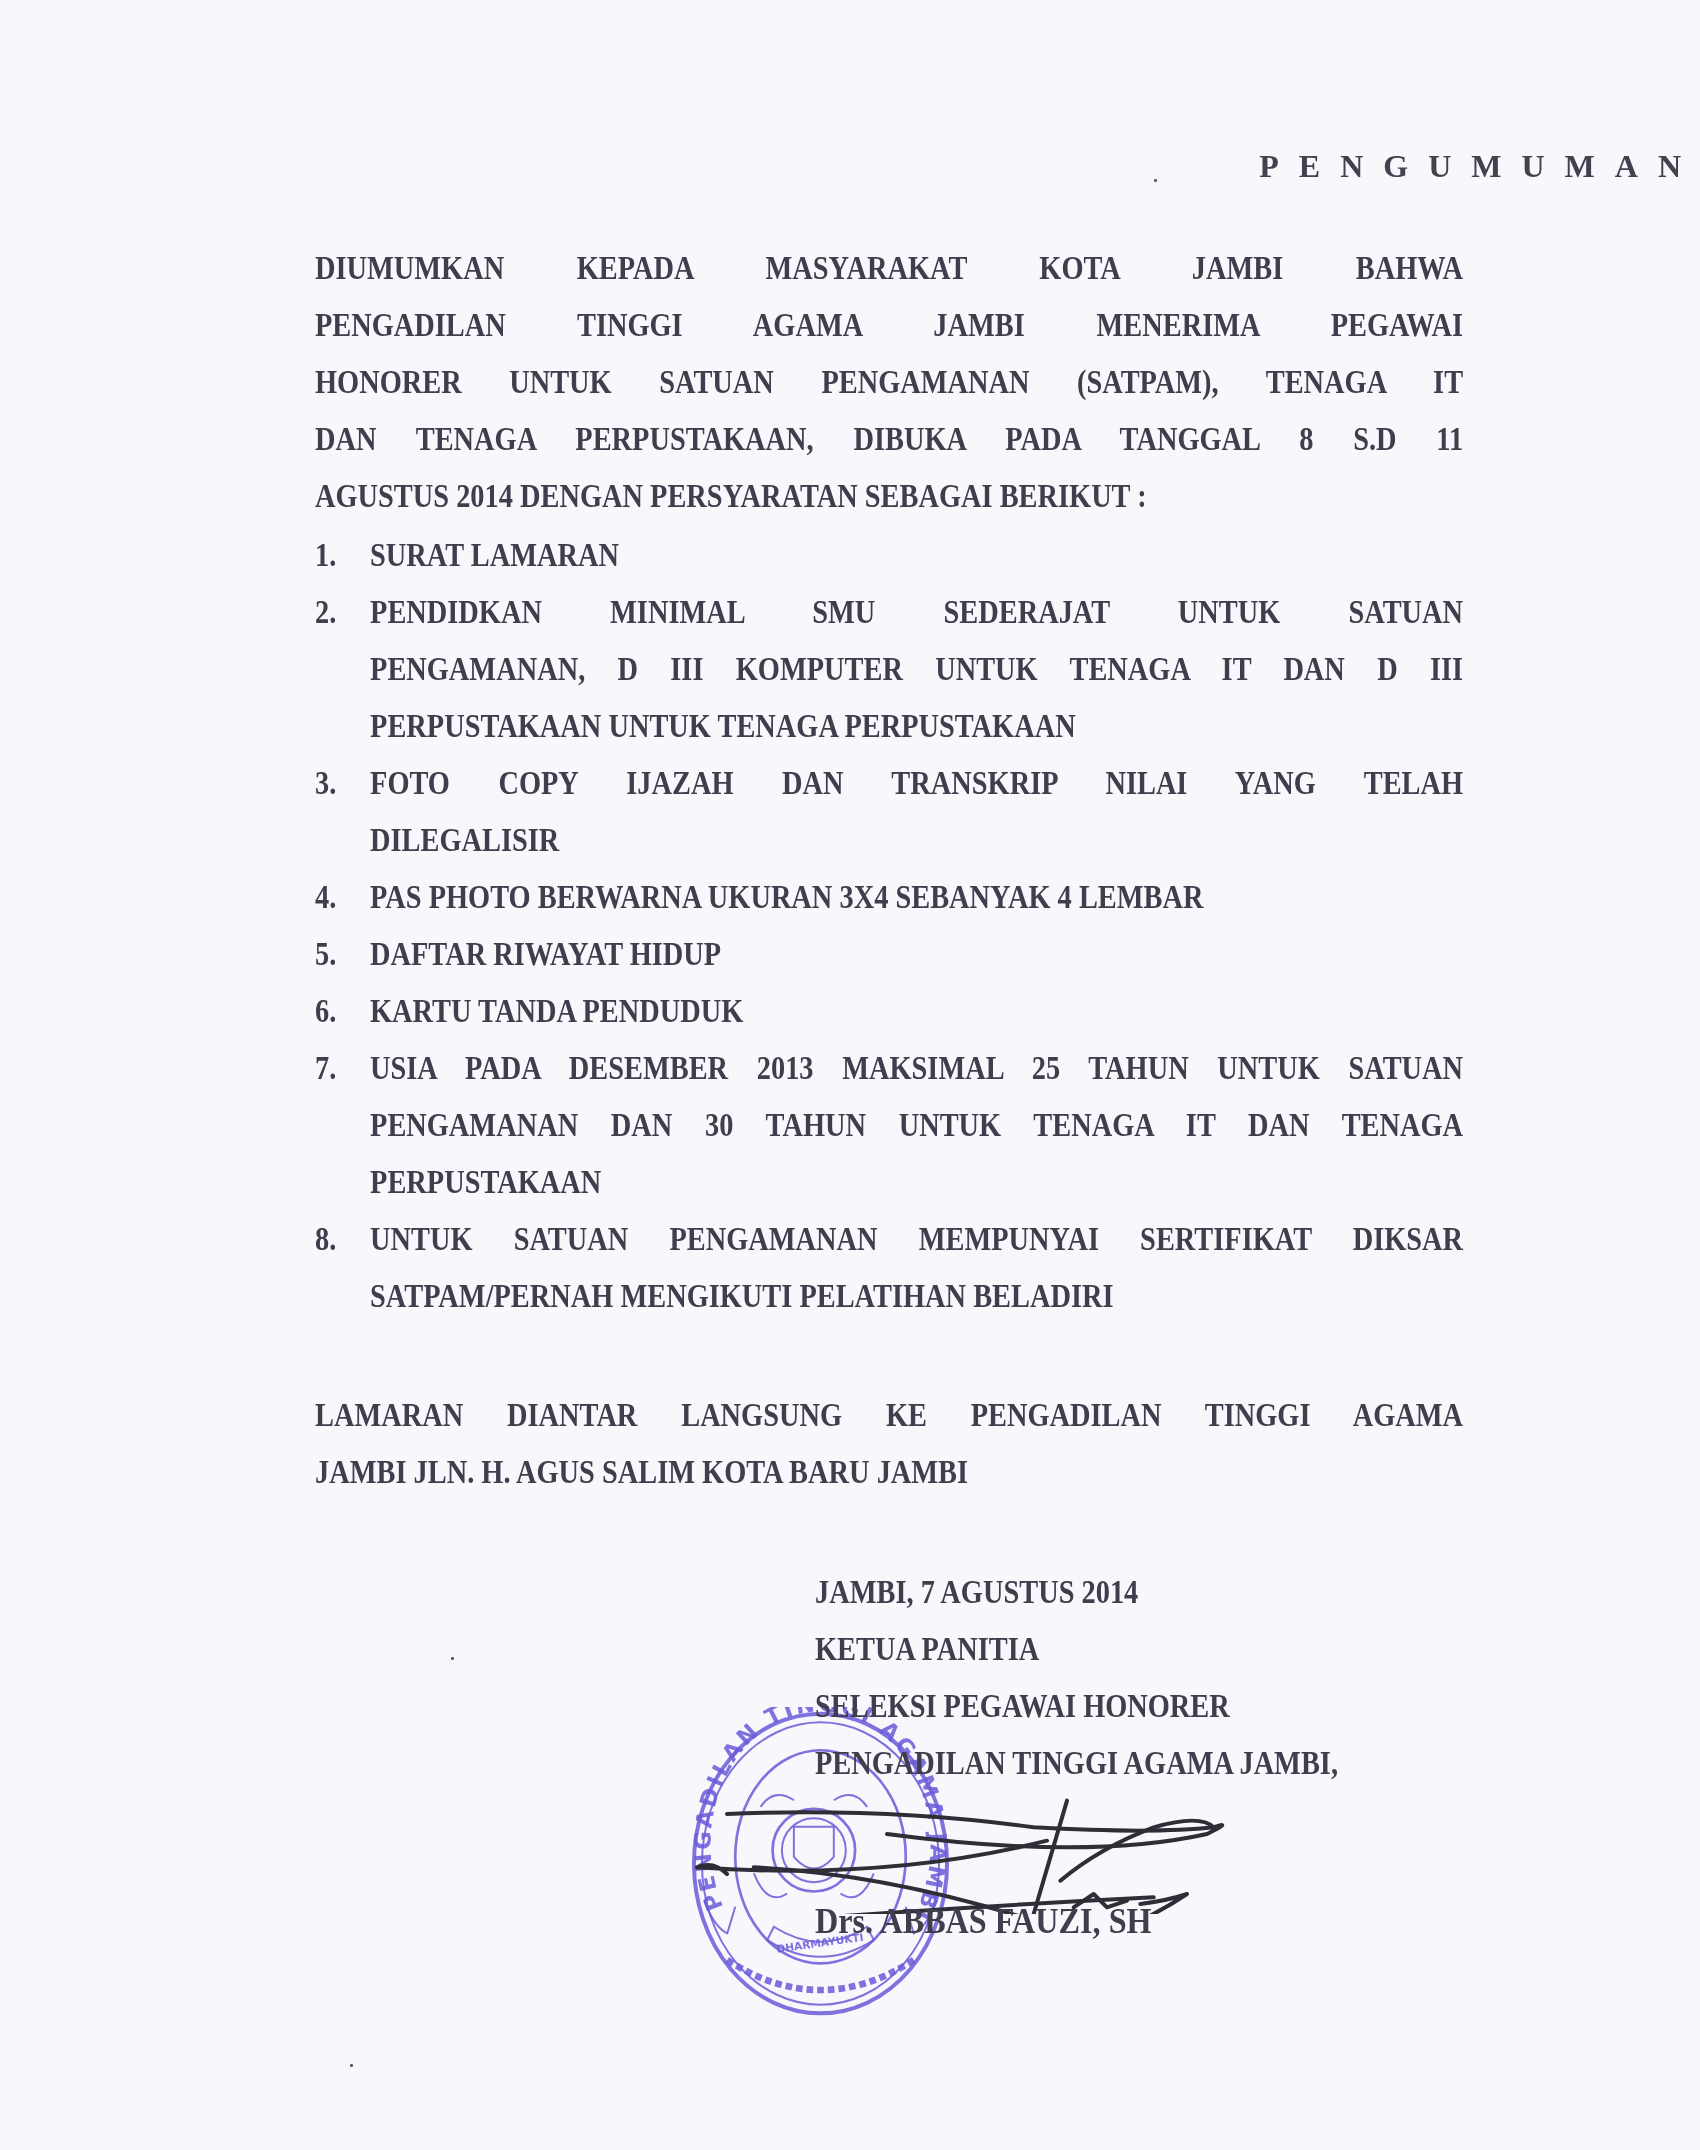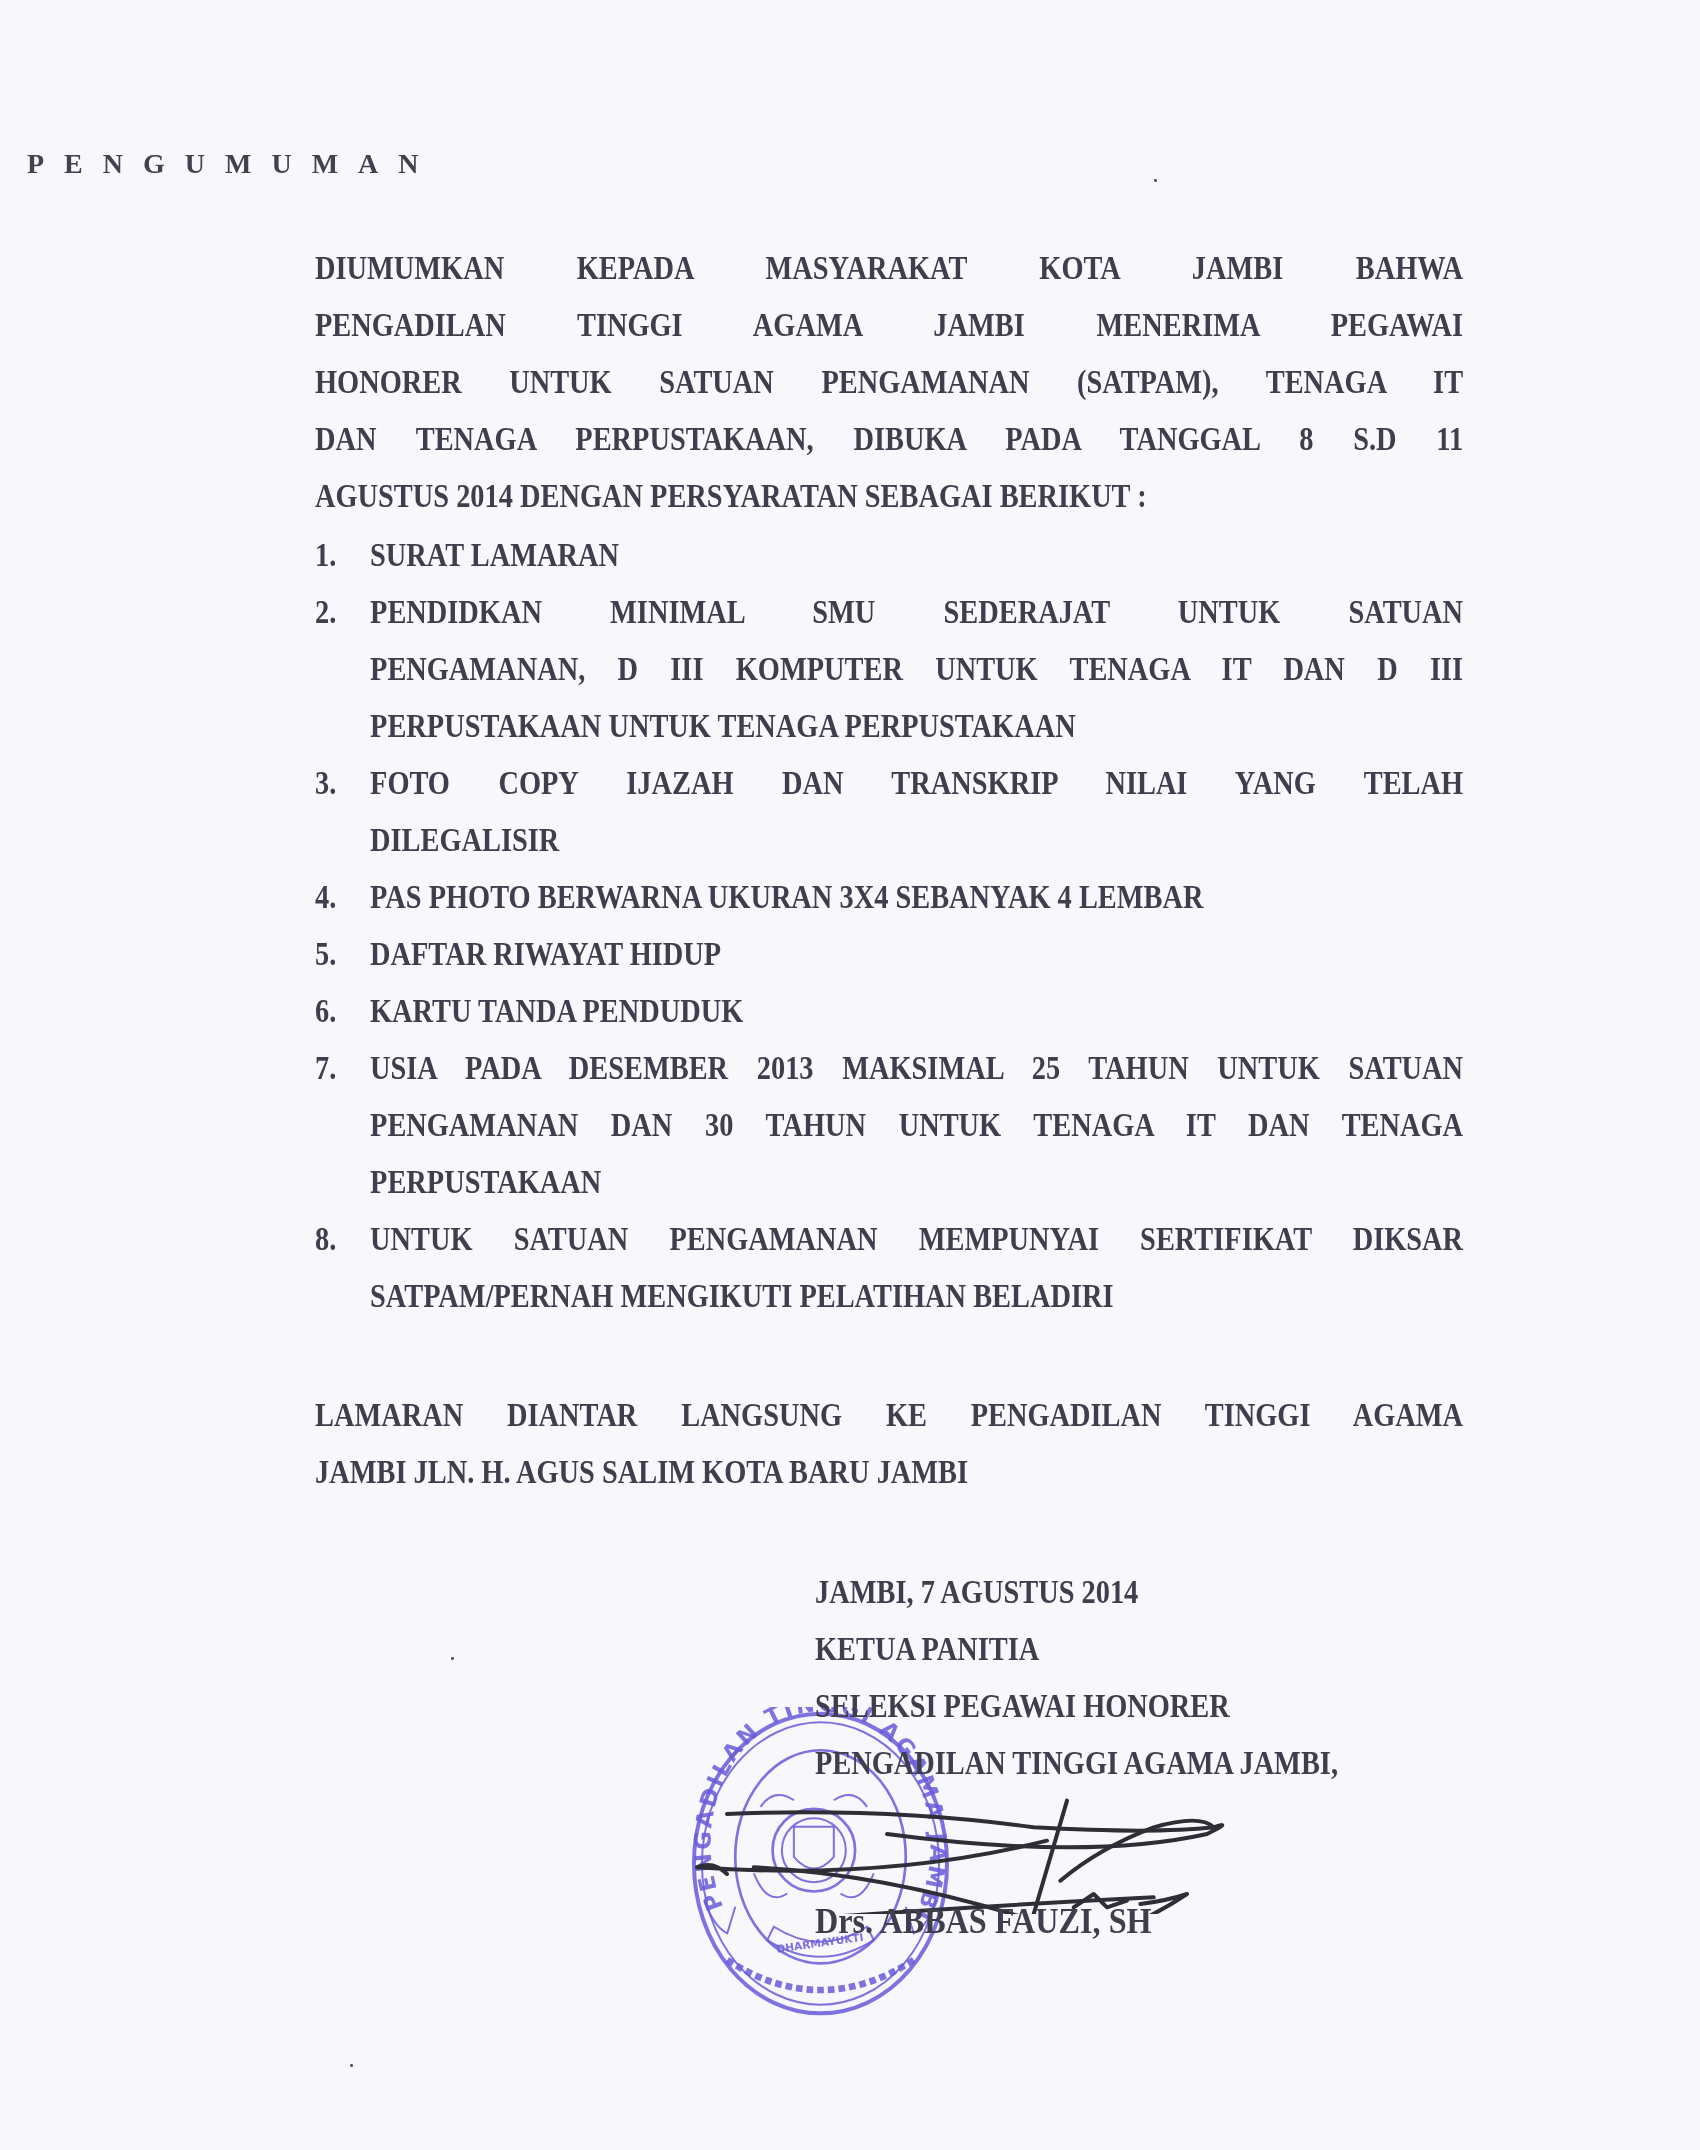--- a/index.html
+++ b/index.html
@@ -7,24 +7,24 @@
     width: 1701px; height: 2151px;
     background: #f8f8fc;
     position: relative;
     overflow: hidden;
     font-family: "Liberation Serif", "DejaVu Serif", serif;
     color: #3e3e4c;
   }
   .page { position: absolute; left: 0; top: 0; width: 1701px; height: 2151px; }
   .title {
     position: absolute; left: 0; right: 0; top: 148px;
-    text-align: left;
-    font-size: 28px; font-weight: bold;
+    text-align: right;
+    font-size: 32px; font-weight: bold;
     letter-spacing: 20px;
-    padding-left: 27px;
+    padding-left: 35px;
     color: #42424f;
   }
   .para {
     position: absolute; left: 315px; width: 1148px;
     font-size: 33px; font-weight: bold;
     line-height: 57px;
     text-align: justify;
     text-align-last: left;
     transform: scaleX(0.86);
     transform-origin: left top;

